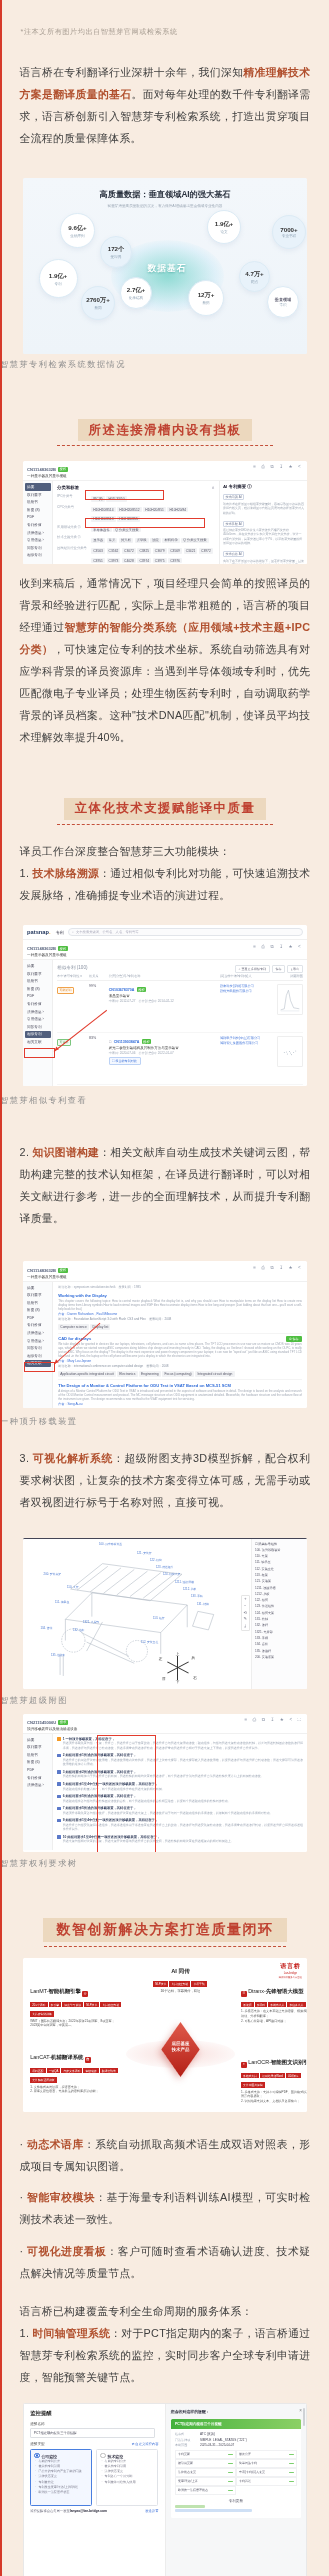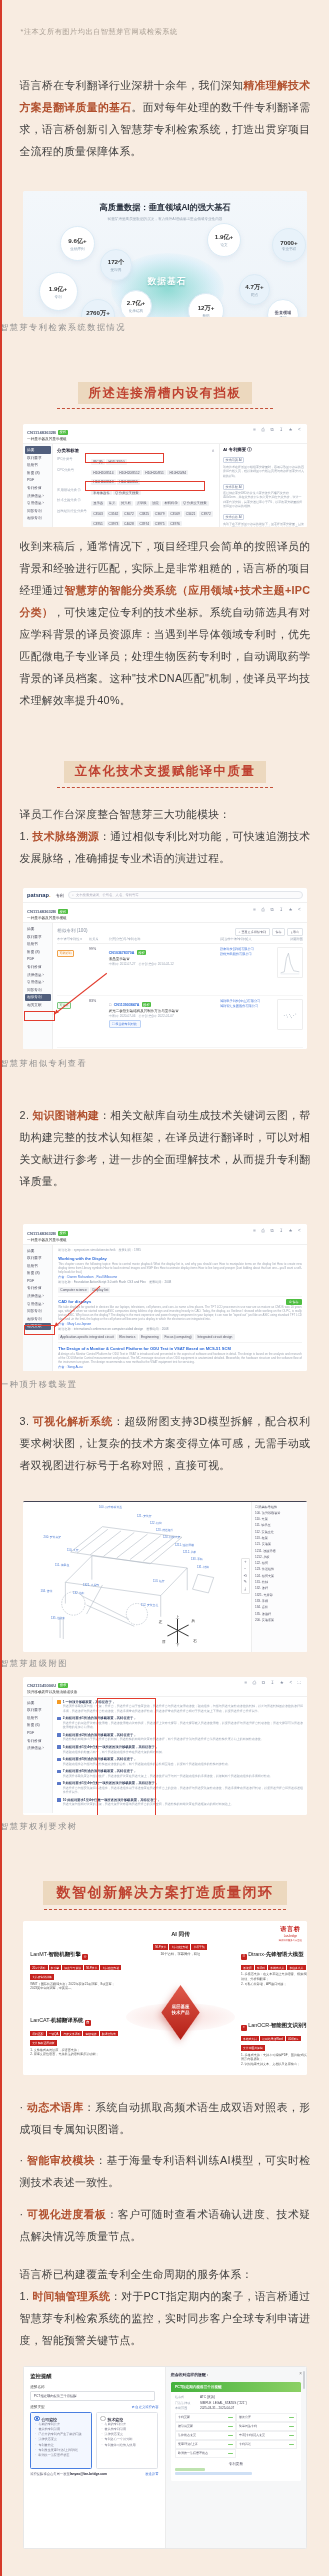--- a/index.html
+++ b/index.html
@@ -145,21 +145,21 @@
   .kv .v{color:#445}
   .stgrid{display:flex;flex-wrap:wrap;margin-top:2.6px}
   .stit{width:50%;box-sizing:border-box;display:flex;align-items:center;border:0.5px solid #f0f1f3;padding:1.5px 2.1px;font-size:3px;color:#556}
   .stit i{margin-left:auto;width:4.6px;height:1.5px;background:#7ccf6e;border-radius:1px}
   .msec{text-align:center;font-size:3.6px;color:#556;margin:4.1px 0 2.1px}
   .bar{height:2.6px;border-radius:1px;margin:1.5px 0}
   .bar.g{width:30px;background:#bfe3b0}
   .bar.b{width:77px;background:#cfe0f5}
   .mscroll{position:absolute;right:1px;top:4.1px;width:2.1px;height:17.5px;background:#cfd2d6;border-radius:1px}
   
-  #shotA{height:126px;background:linear-gradient(180deg,#f3f7fb,#eef4f9)}
+  #shotA{height:176px;background:linear-gradient(180deg,#f3f7fb,#eef4f9)}
   .igttl{text-align:center;font-size:8.2px;font-weight:700;color:#2b3340;padding-top:11.3px}
   .igsub{text-align:center;font-size:3.6px;color:#9aa6b4;margin-top:4.1px}
   .igglow{position:absolute;left:88px;top:62px;width:113px;height:72px;background:radial-gradient(ellipse,rgba(64,197,180,.55),rgba(120,210,240,.15) 60%,transparent 75%);border-radius:50%}
   .igcenter{position:absolute;left:108px;top:85px;width:72px;text-align:center;font-size:8.8px;font-weight:700;color:#fff;letter-spacing:1px;text-shadow:0 0.5px 2.1px rgba(40,150,140,.6)}
   .bub{position:absolute;border-radius:50%;background:#fff;border:0.5px solid #dcebf5;box-shadow:0 2.1px 5.2px rgba(120,150,180,.12);display:flex;flex-direction:column;align-items:center;justify-content:center;text-align:center}
   .bub .v{font-size:6.2px;font-weight:700;color:#333}
   .bub .l{font-size:3.6px;color:#8fa3b5;margin-top:1px}
   .bub:nth-of-type(1){left:37px;top:35px;width:33px;height:33px}
   .bub:nth-of-type(2){left:77px;top:58px;width:30px;height:30px;background:#e8f2fa}
   .bub:nth-of-type(3){left:15.5px;top:81px;width:37px;height:37px}
@@ -186,21 +186,21 @@
   .compass span:nth-of-type(5){bottom:2.1px;left:3.1px}.compass span:nth-of-type(6){top:3.1px;right:2.1px}
 </style>
 </head>
 <body>
 
 <div id="page">
   <div class="edge"></div>
 
   <div class="note">*注本文所有图片均出自智慧芽官网或检索系统</div>
 
-  <p class="para" style="margin-top:37px"><span>语言桥在专利翻译行业深耕十余年，我们深知</span><span class="rb">精准理解技术方案是翻译质量的基石</span><span>。面对每年处理的数千件专利翻译需求，语言桥创新引入智慧芽专利检索系统，打造出贯穿项目全流程的质量保障体系。</span></p>
+  <p class="para" style="margin-top:24px"><span>语言桥在专利翻译行业深耕十余年，我们深知</span><span class="rb">精准理解技术方案是翻译质量的基石</span><span>。面对每年处理的数千件专利翻译需求，语言桥创新引入智慧芽专利检索系统，打造出贯穿项目全流程的质量保障体系。</span></p>
 
   <div class="shot" id="shotA" style="margin-top:29px">
     <div class="igttl">高质量数据：垂直领域AI的强大基石</div>
     <div class="igsub">智慧芽海量高质量数据的沉淀，有力保障AI准确输出垂直领域专业性内容</div>
     <div class="igglow"></div>
     <div>
 
         <div class="bub">
           <span class="v">9.6亿+</span>
           <span class="l">生物序列</span>

